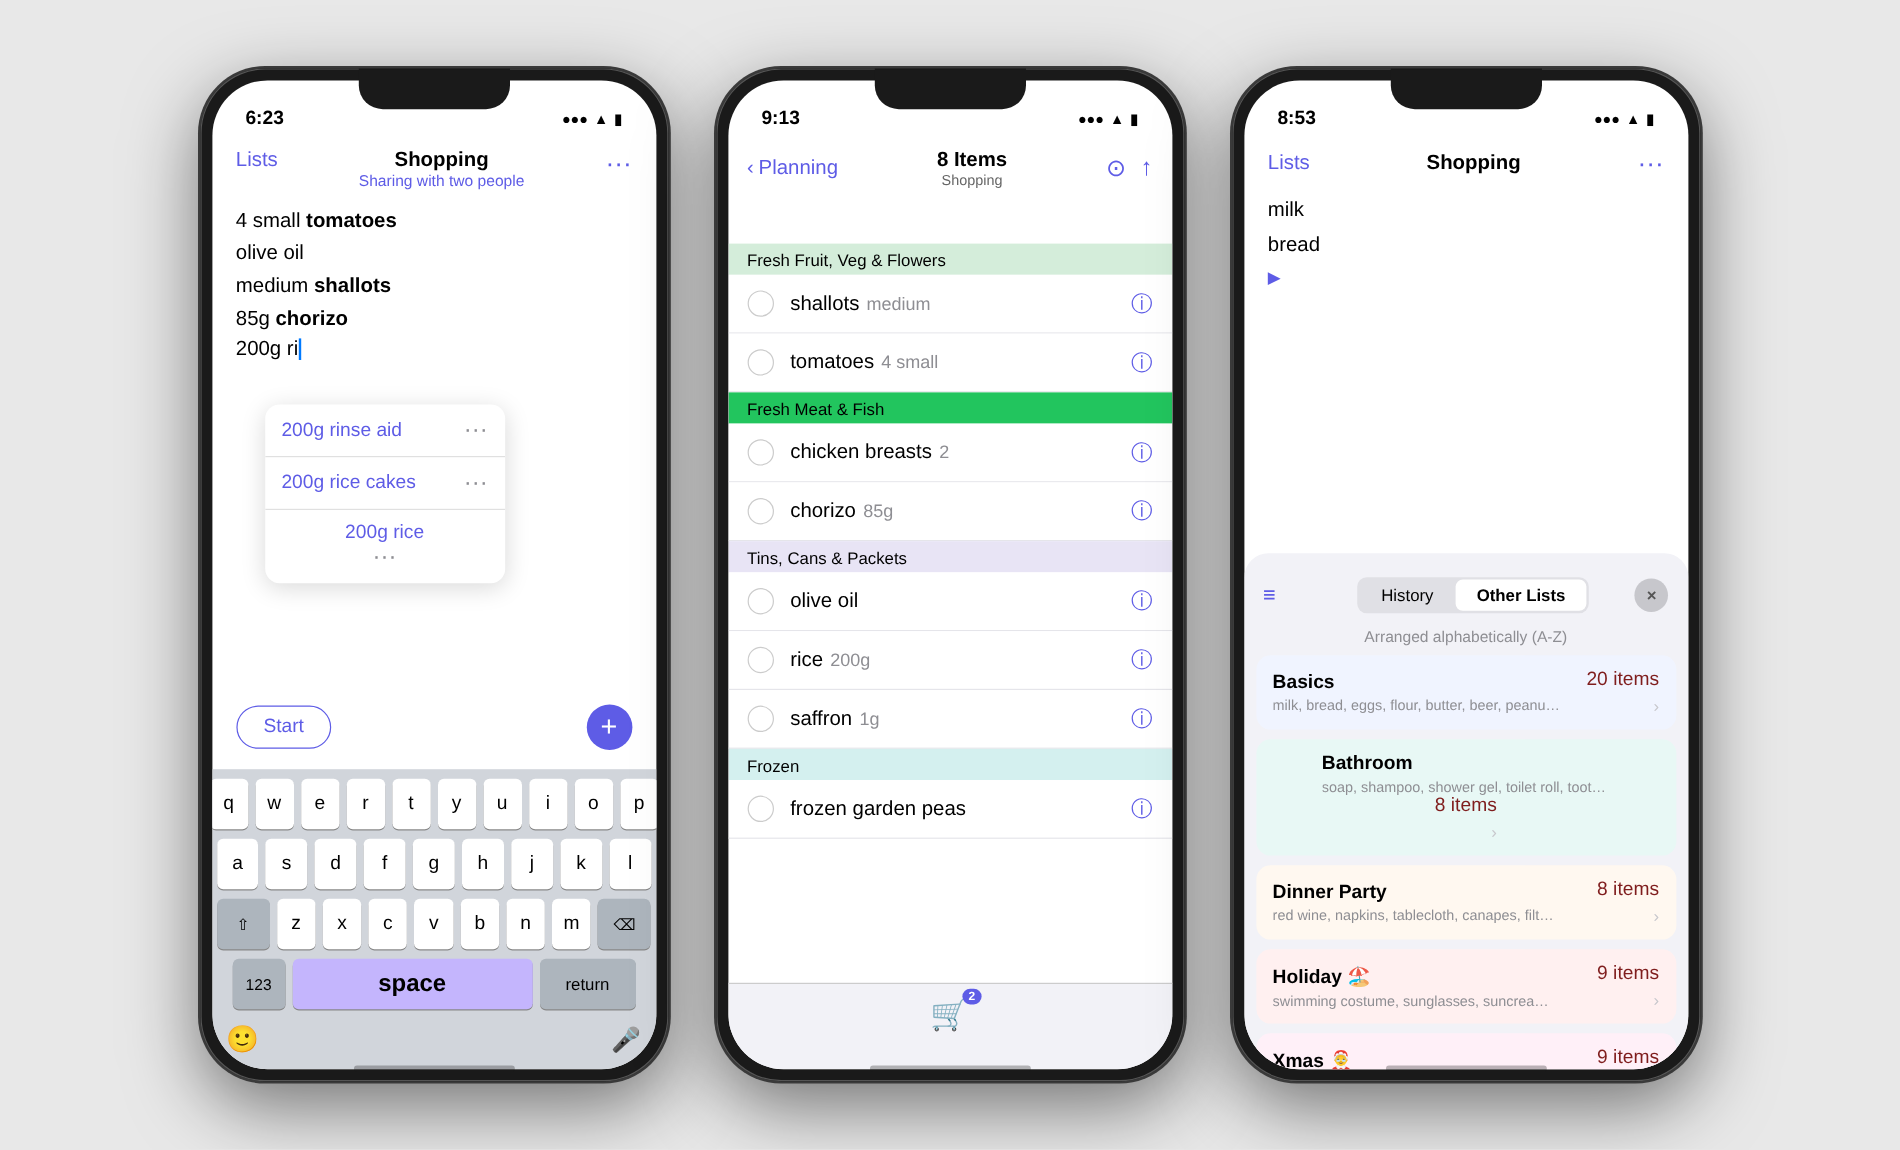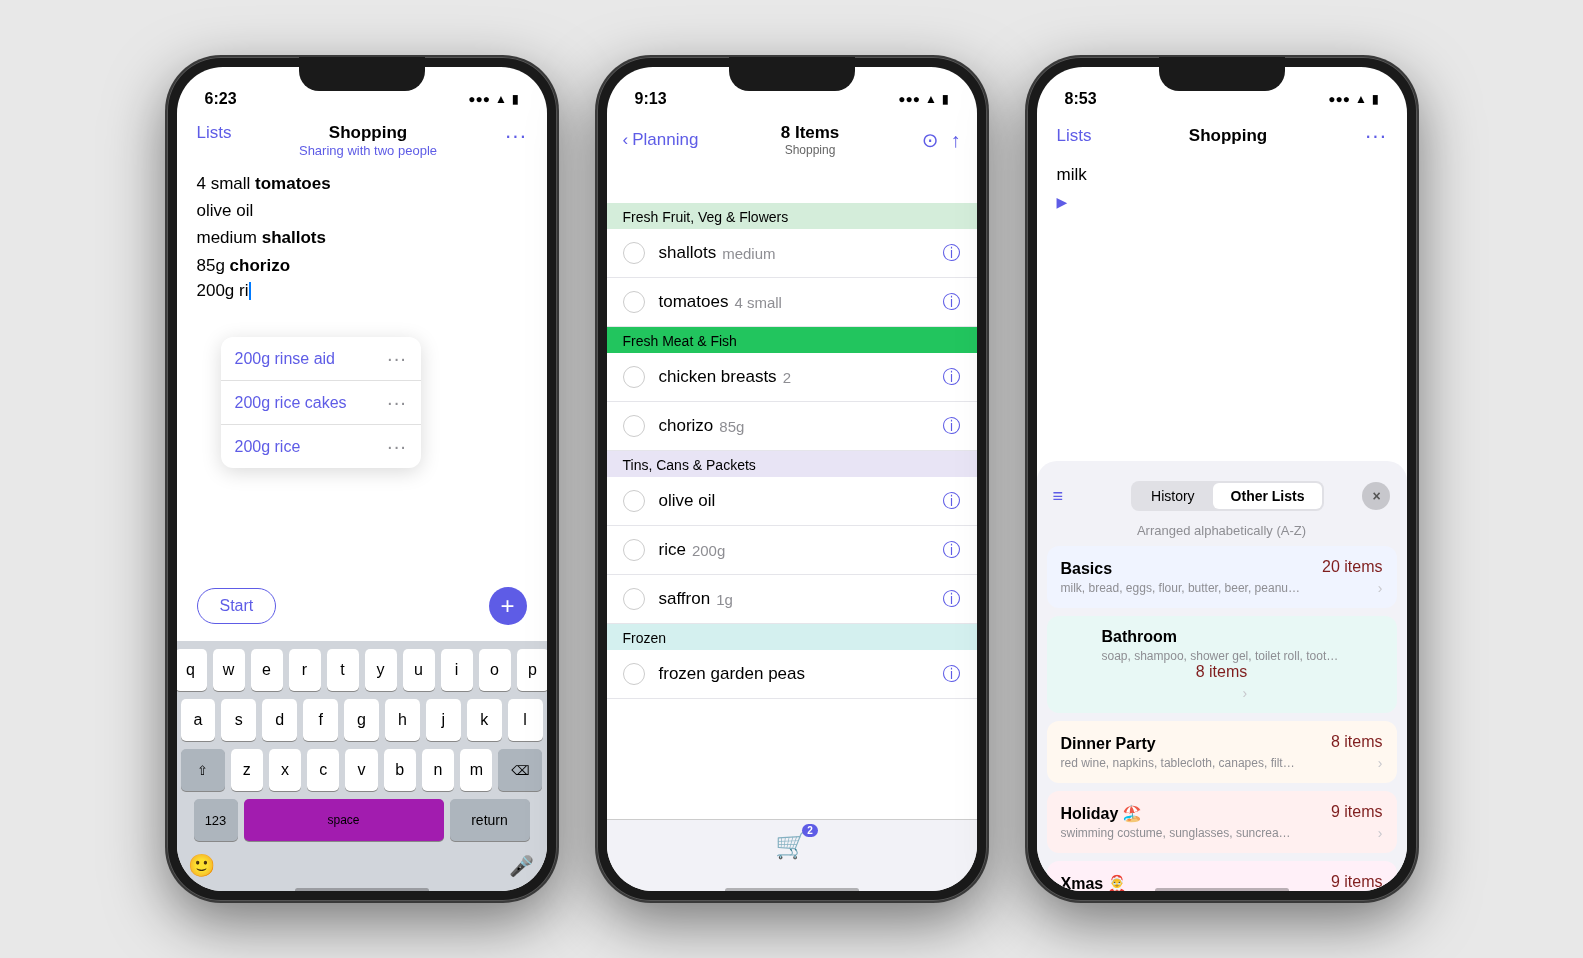--- a/index.html
+++ b/index.html
@@ -117,21 +117,21 @@
     }
     .autocomplete-item {
       display: flex;
       justify-content: space-between;
       align-items: center;
       padding: 10px 14px;
       border-bottom: 0.5px solid #e0e0e0;
       font-size: 16px;
       color: #5e5ce6;
     }
-    .autocomplete-item:last-child { border-bottom: none; }
+    .autocomplete-item:last-child { border-bottom: none; flex-direction: column; }
     .autocomplete-more { color: #8e8e93; font-size: 20px; }
 
     .bottom-bar {
       display: flex;
       justify-content: space-between;
       align-items: center;
       padding: 10px 20px 16px;
     }
     .start-btn {
       border: 1.5px solid #5e5ce6;
@@ -176,24 +176,25 @@
       color: #000;
     }
     .kb-key.special {
       background: #adb5bd;
       color: #000;
       font-size: 13px;
       flex: 1.4;
       max-width: 44px;
     }
     .kb-key.space-key {
-      background: #a21caf;
+      background: #c4b5fd;
       flex: 4;
       max-width: 200px;
-      font-size: 12px;
+      font-size: 20px;
+      font-weight: bold;
     }
     .kb-key.return-key {
       background: #adb5bd;
       flex: 1.8;
       max-width: 80px;
       font-size: 14px;
     }
     .kb-bottom {
       display: flex;
       justify-content: space-between;
@@ -591,20 +592,21 @@
     </div>
 
     <div class="p3-nav">
       <span class="p3-lists">Lists</span>
       <span class="p3-title">Shopping</span>
       <span class="p3-more">···</span>
     </div>
 
     <div class="p3-items">
       <div class="p3-item">milk</div>
+      <div class="p3-item">bread</div>
       <div style="display:flex; align-items:center; margin-top:4px;">
         <span style="color:#5e5ce6; font-size:14px;">▶</span>
       </div>
     </div>
 
     <div class="other-lists-panel">
       <div class="panel-header">
         <span class="filter-icon">≡</span>
         <div class="panel-tabs">
           <div class="panel-tab">History</div>

